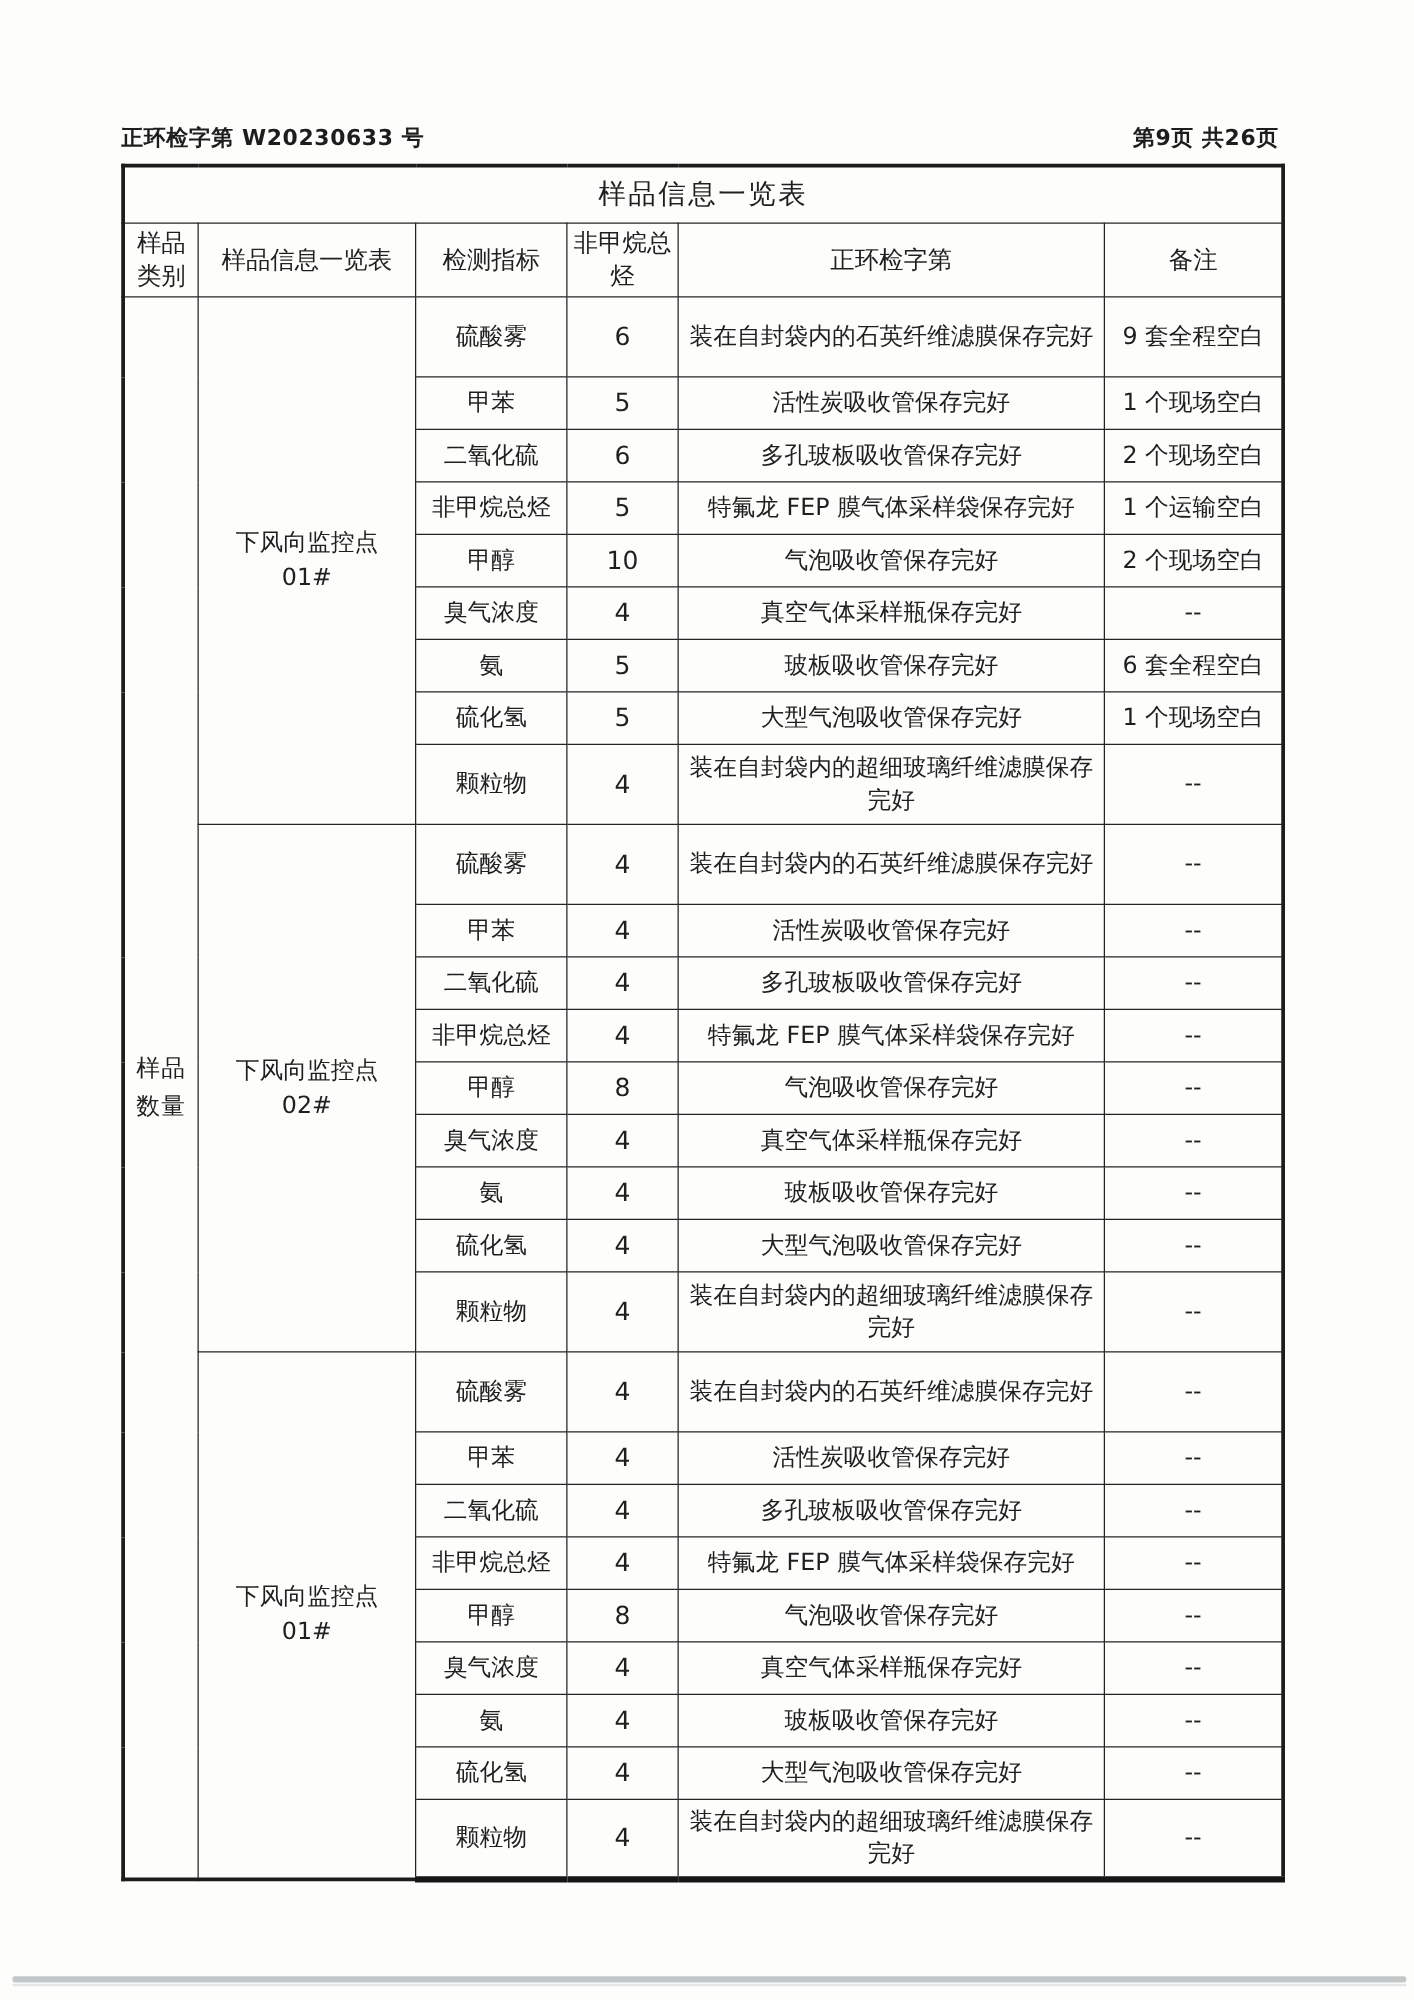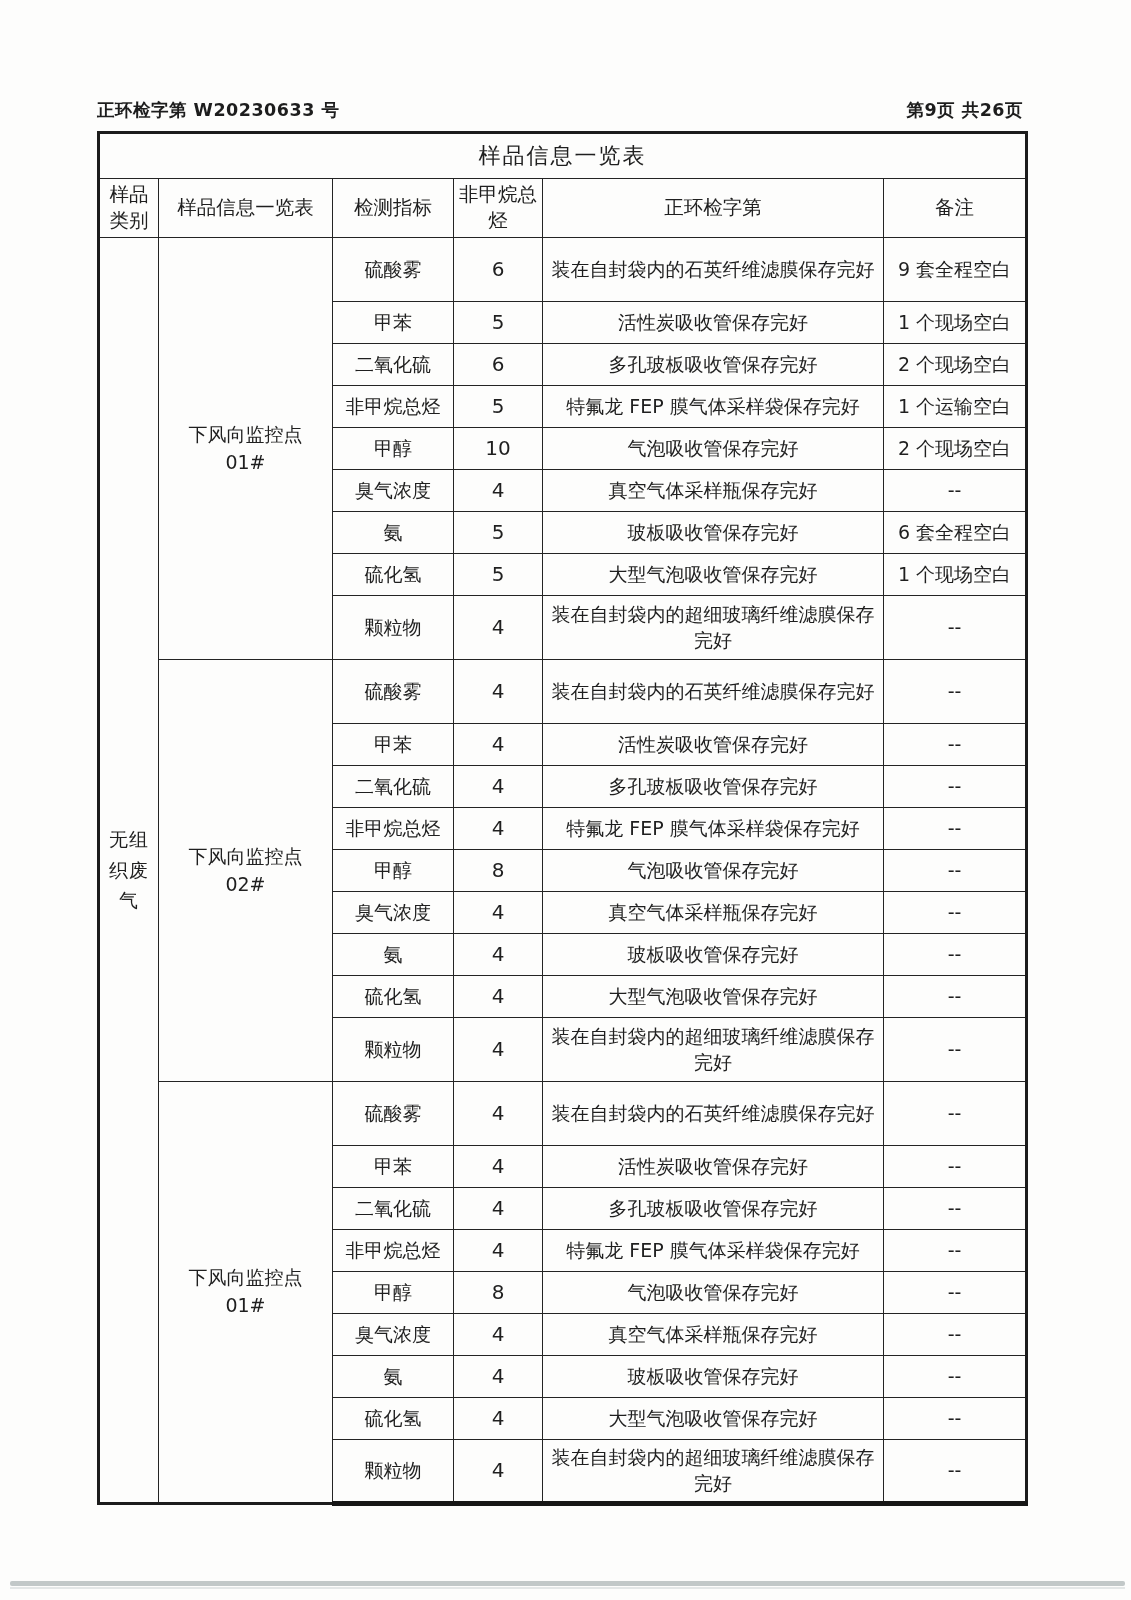--- a/index.html
+++ b/index.html
@@ -87,21 +87,21 @@
         <th>样品信息一览表</th>
         <th>检测指标</th>
         <th>非甲烷总烃</th>
         <th>正环检字第</th>
         <th>备注</th>
       </tr>
     </tbody>
     <tbody id="table-body">
         <tr class="r-t">
           <td rowspan="27" class="cat-cell">
-            <div>无组织废气</div>
+            <div>样品数量</div>
           </td>
           <td rowspan="9" class="point-cell">
             <div>下风向监控点</div>
             <div class="point-id">01#</div>
           </td>
           <td>硫酸雾</td>
           <td class="qty-cell">6</td>
           <td>装在自封袋内的石英纤维滤膜保存完好</td>
           <td class="remark-cell">9 套全程空白</td>
         </tr>

